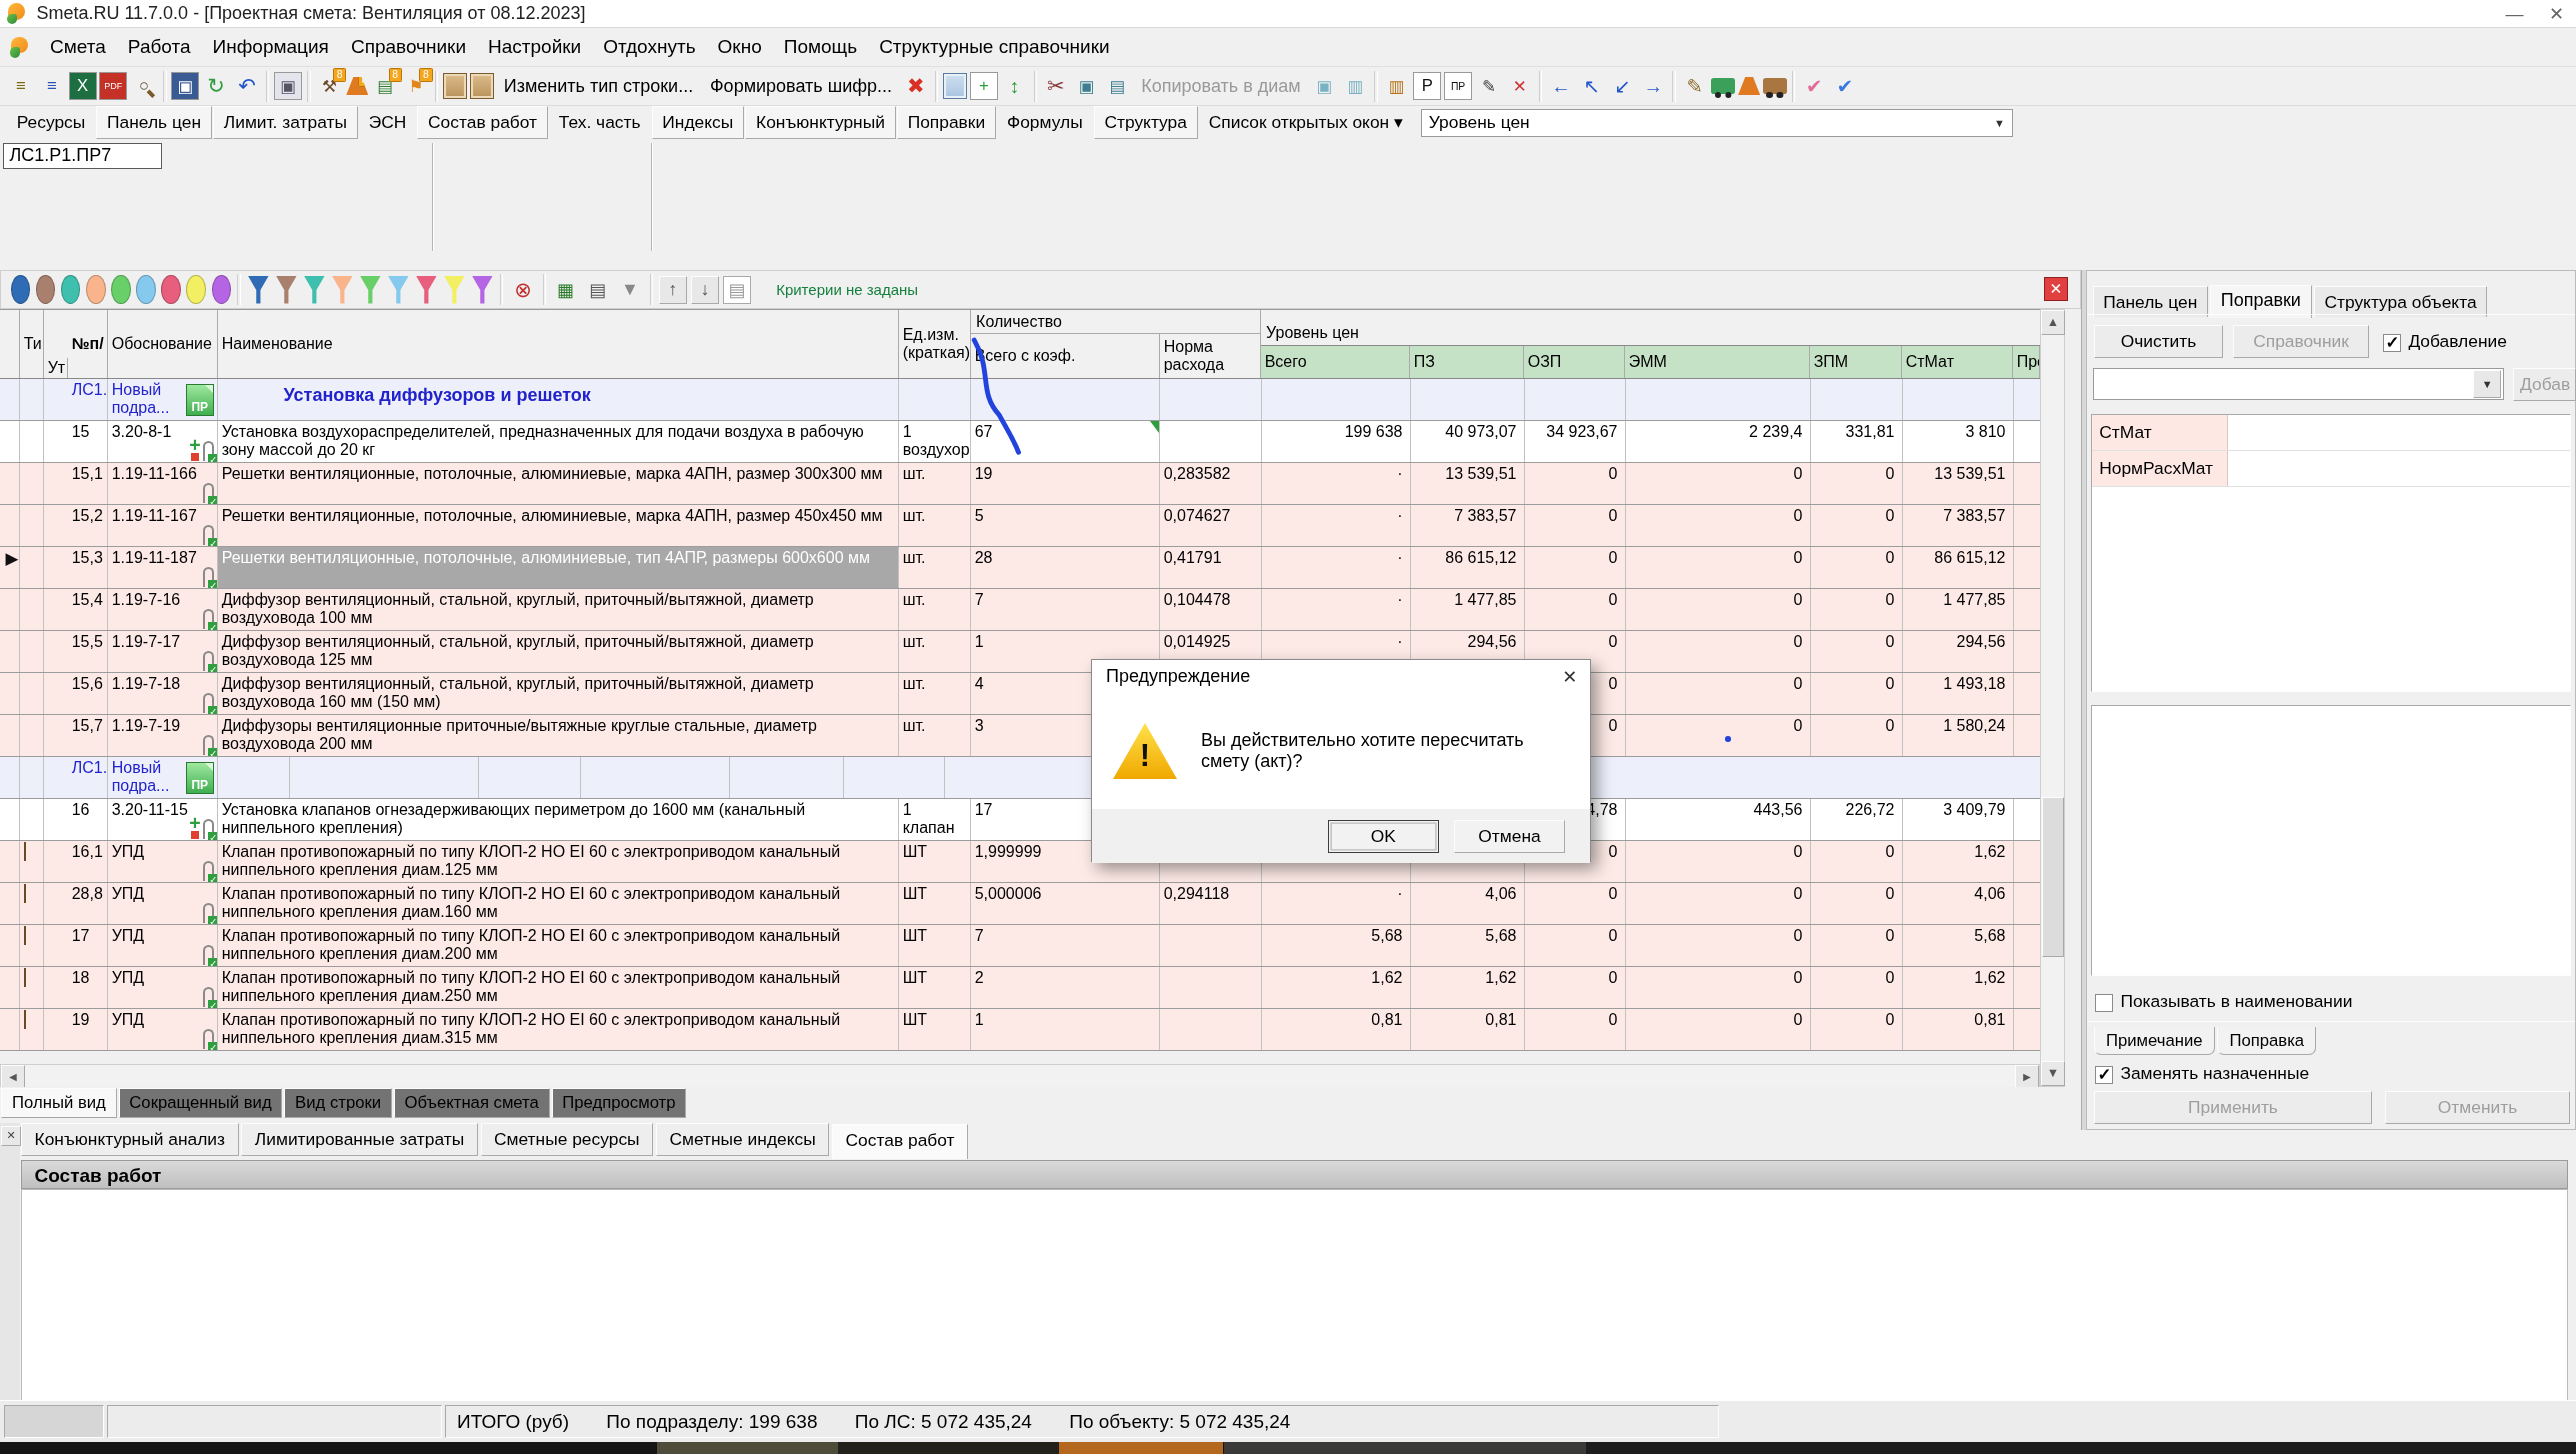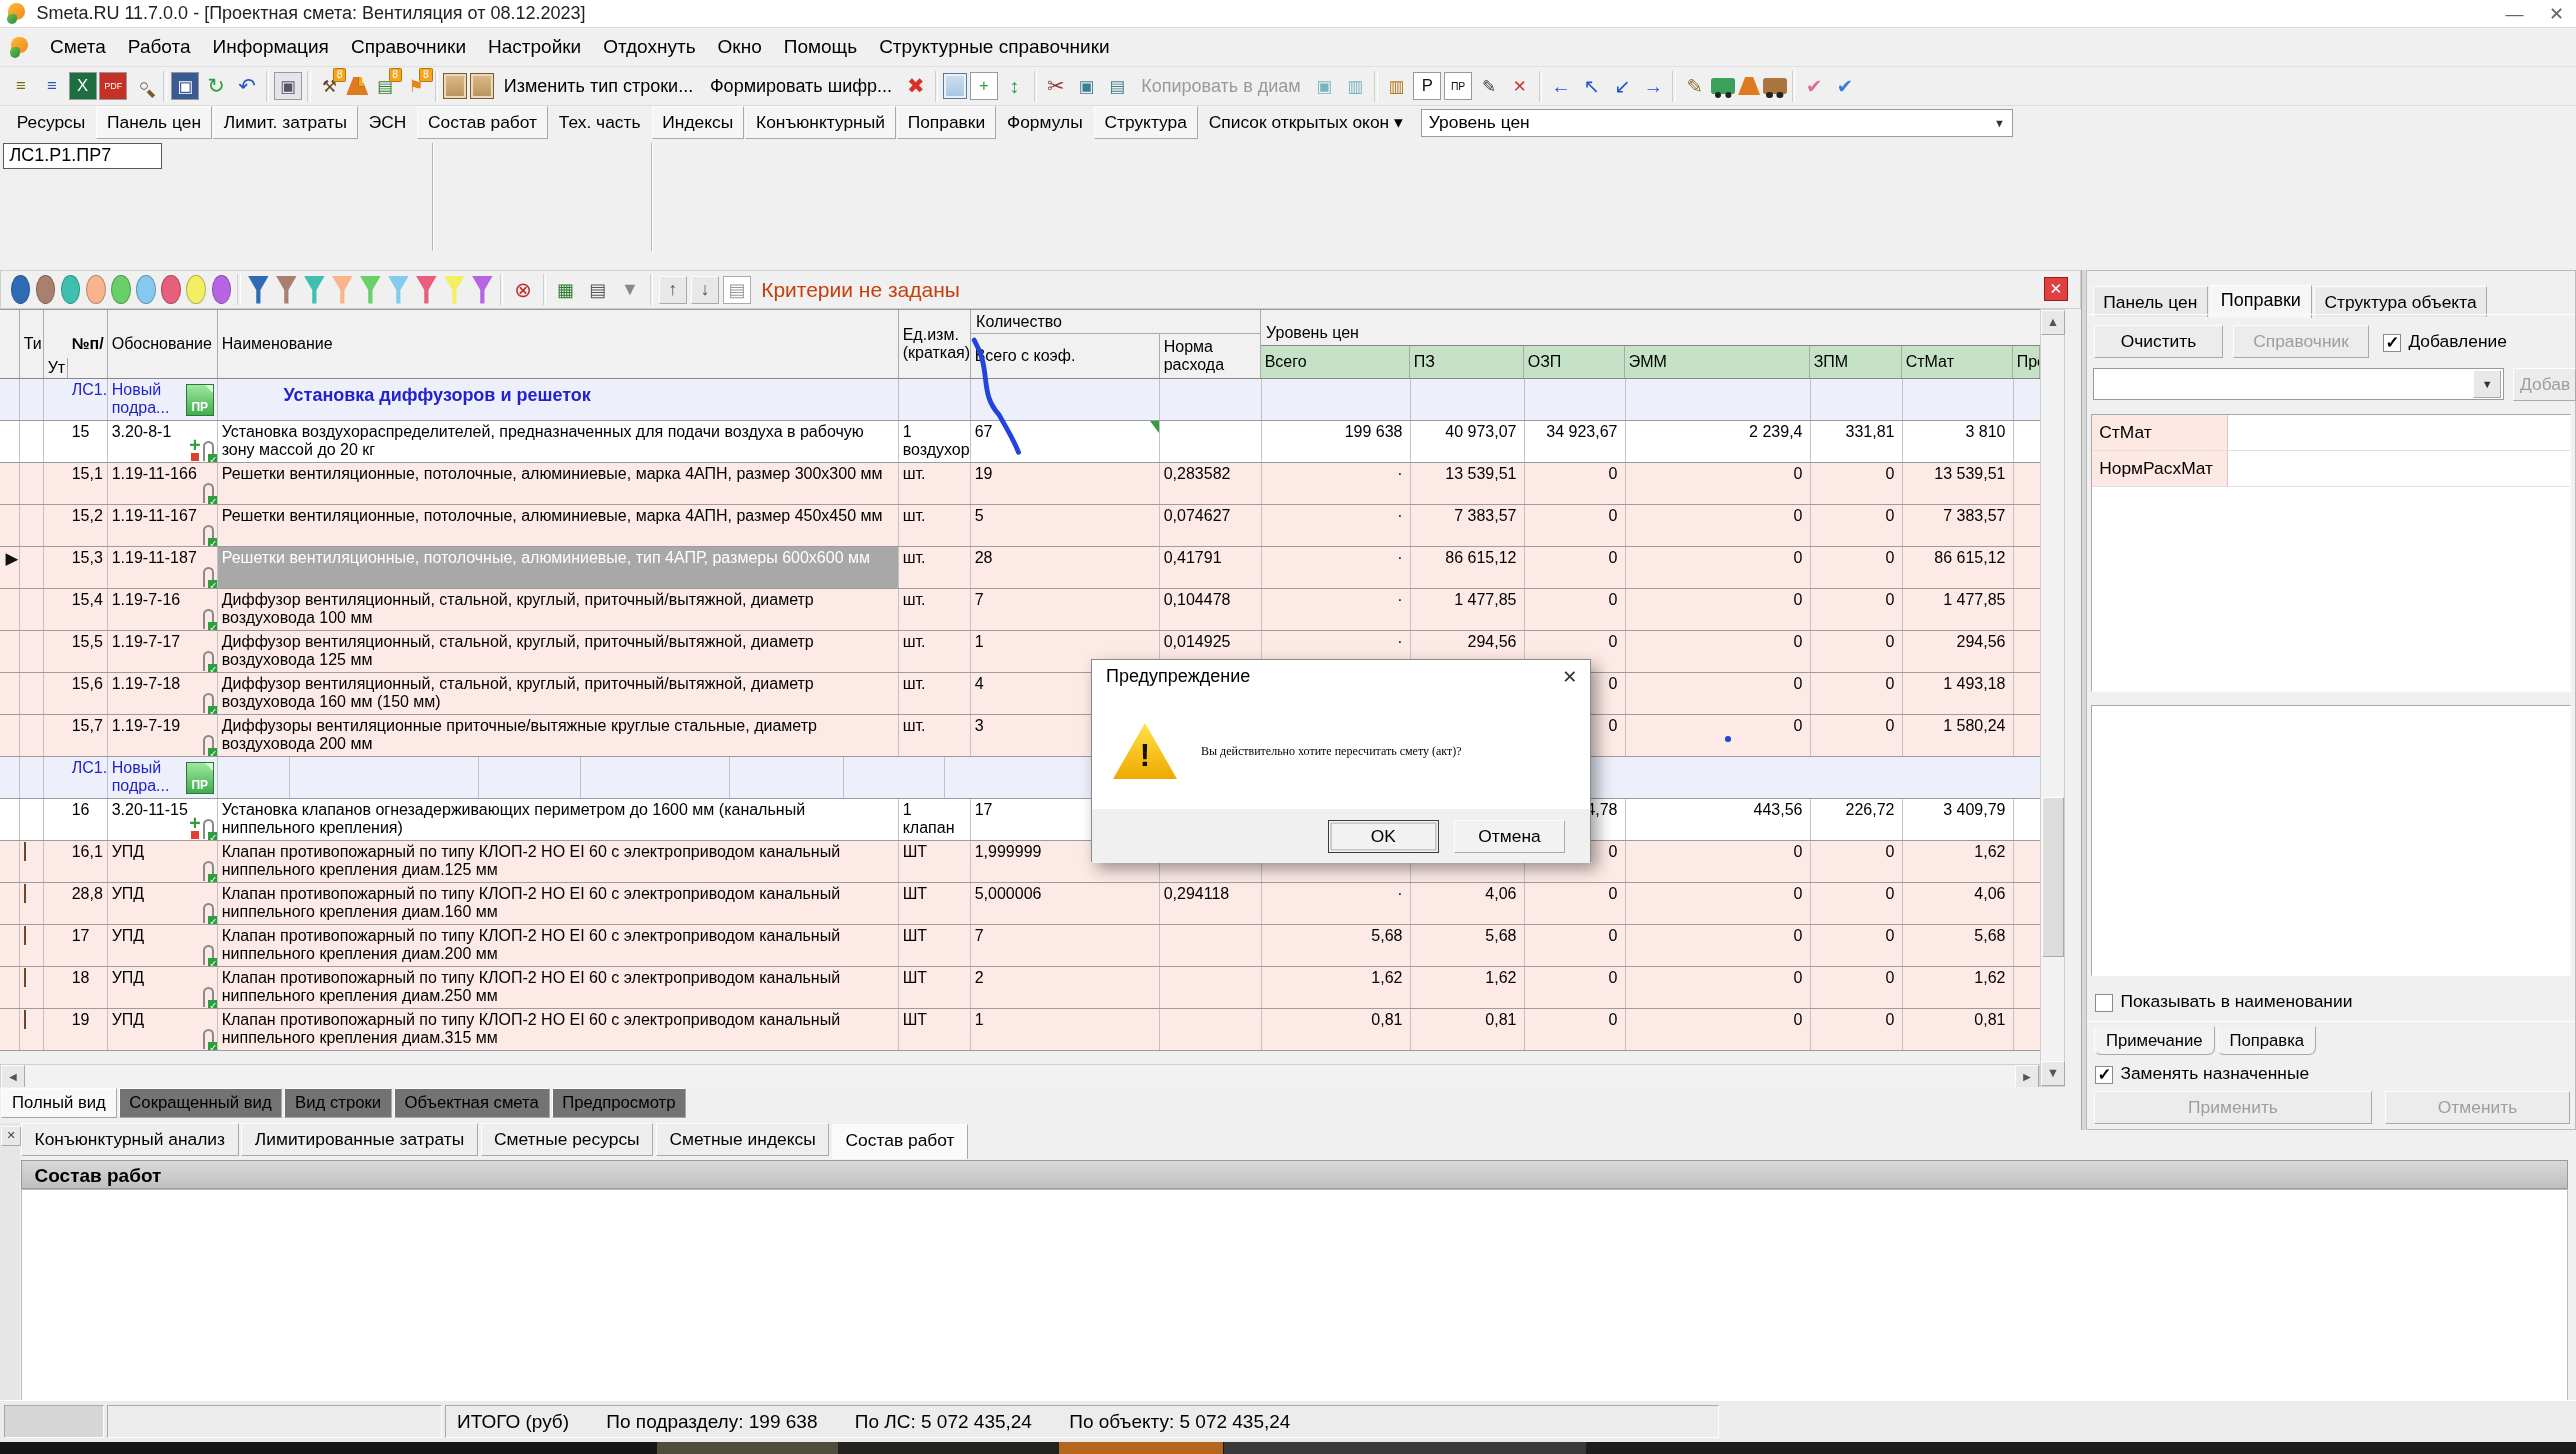--- a/index.html
+++ b/index.html
@@ -57,21 +57,21 @@
   .vdiv{top:143px;width:2.1px;height:108px;border-left:1.4px solid #b5b5b5;border-right:0.7px solid #fff;}
 
   
   .filterbar{left:0;top:270px;width:2081px;height:39px;background:#f0f0f0;display:flex;align-items:center;
              padding-left:7px;border:0.7px solid #cfcfcf;}
   .oval{width:19.5px;height:29px;border-radius:50%;margin:0 2.8px;flex:none;}
   .funnel{width:21px;height:28px;margin:0 3.5px;clip-path:polygon(0 0,100% 0,60% 52%,60% 100%,40% 100%,40% 52%);flex:none;}
   .fb-ic{width:28px;height:28px;margin:0 2.1px;display:flex;align-items:center;justify-content:center;font-size:18px;
          color:#555;flex:none;}
   .fb-btn{border:1.4px outset #fdfdfd;background:#e8e8e8;}
-  .criteria{font-size:21px;margin-left:8px;color:#c2410c;}
+  .criteria{font-size:15px;margin-left:23px;color:#15803d;}
   .grid-close{left:2044px;top:277px;width:24px;height:24px;background:#e04040;color:#fff;border:0.7px solid #902020;
               display:flex;align-items:center;justify-content:center;font-size:15.3px;}
 
   
   .thead{left:0;top:309px;width:2040px;height:70px;background:#f1f1f1;border-top:0.7px solid #9a9a9a;
          border-bottom:1.4px solid #888;display:flex;font-size:16px;}
   .hc{border-right:0.7px solid #aaa;display:flex;align-items:center;padding:1.4px 4.2px;overflow:hidden;}
   .hgroup{display:flex;flex-direction:column;}
   .hlabel{padding:2.8px 5.6px;border-bottom:0.7px solid #aaa;}
   .green{background:#c6e2c6;}
@@ -162,21 +162,21 @@
   
   .dialog{left:1091px;top:659px;width:500px;height:203px;background:#fff;border:0.7px solid #8a8a8a;
           box-shadow:5.6px 7px 15.3px rgba(0,0,0,.40);z-index:50;}
   .dlg-title{height:33px;display:flex;align-items:center;justify-content:space-between;padding:0 4.2px 0 14px;
              font-size:18px;background:#fff;}
   .dlg-x{width:32px;height:28px;text-align:center;line-height:28px;font-size:18px;color:#333;}
   .dlg-body{height:116px;display:flex;align-items:center;padding:0 21px;gap:24px;background:#fff;}
   .warn-tri{width:64px;height:56px;background:linear-gradient(#ffe14a,#f0a800);
             clip-path:polygon(50% 0,100% 100%,0 100%);display:flex;align-items:flex-end;justify-content:center;
             color:#111;font-weight:bold;font-size:31px;flex:none;line-height:1.5;}
-  .dlg-msg{font-size:12px;font-family:Liberation Serif, serif;}
+  .dlg-msg{font-size:18px;}
   .dlg-btns{height:54px;background:#f0f0f0;display:flex;align-items:center;justify-content:flex-end;
             gap:15.3px;padding-right:25px;}
   .dlg-btn{width:111px;height:33px;background:#f2f2f2;border:1.4px outset #fdfdfd;font-size:17.4px;
            font-family:"Liberation Sans",sans-serif;text-align:center;line-height:31px;}
   .dlg-btn.default{border:1.4px solid #3c3c3c;box-shadow:inset 0 0 0 1.4px #f2f2f2, inset 0 0 0 2.8px #bcbcbc;}
 </style>
 </head>
 <body>
 
 <div class="screen">

